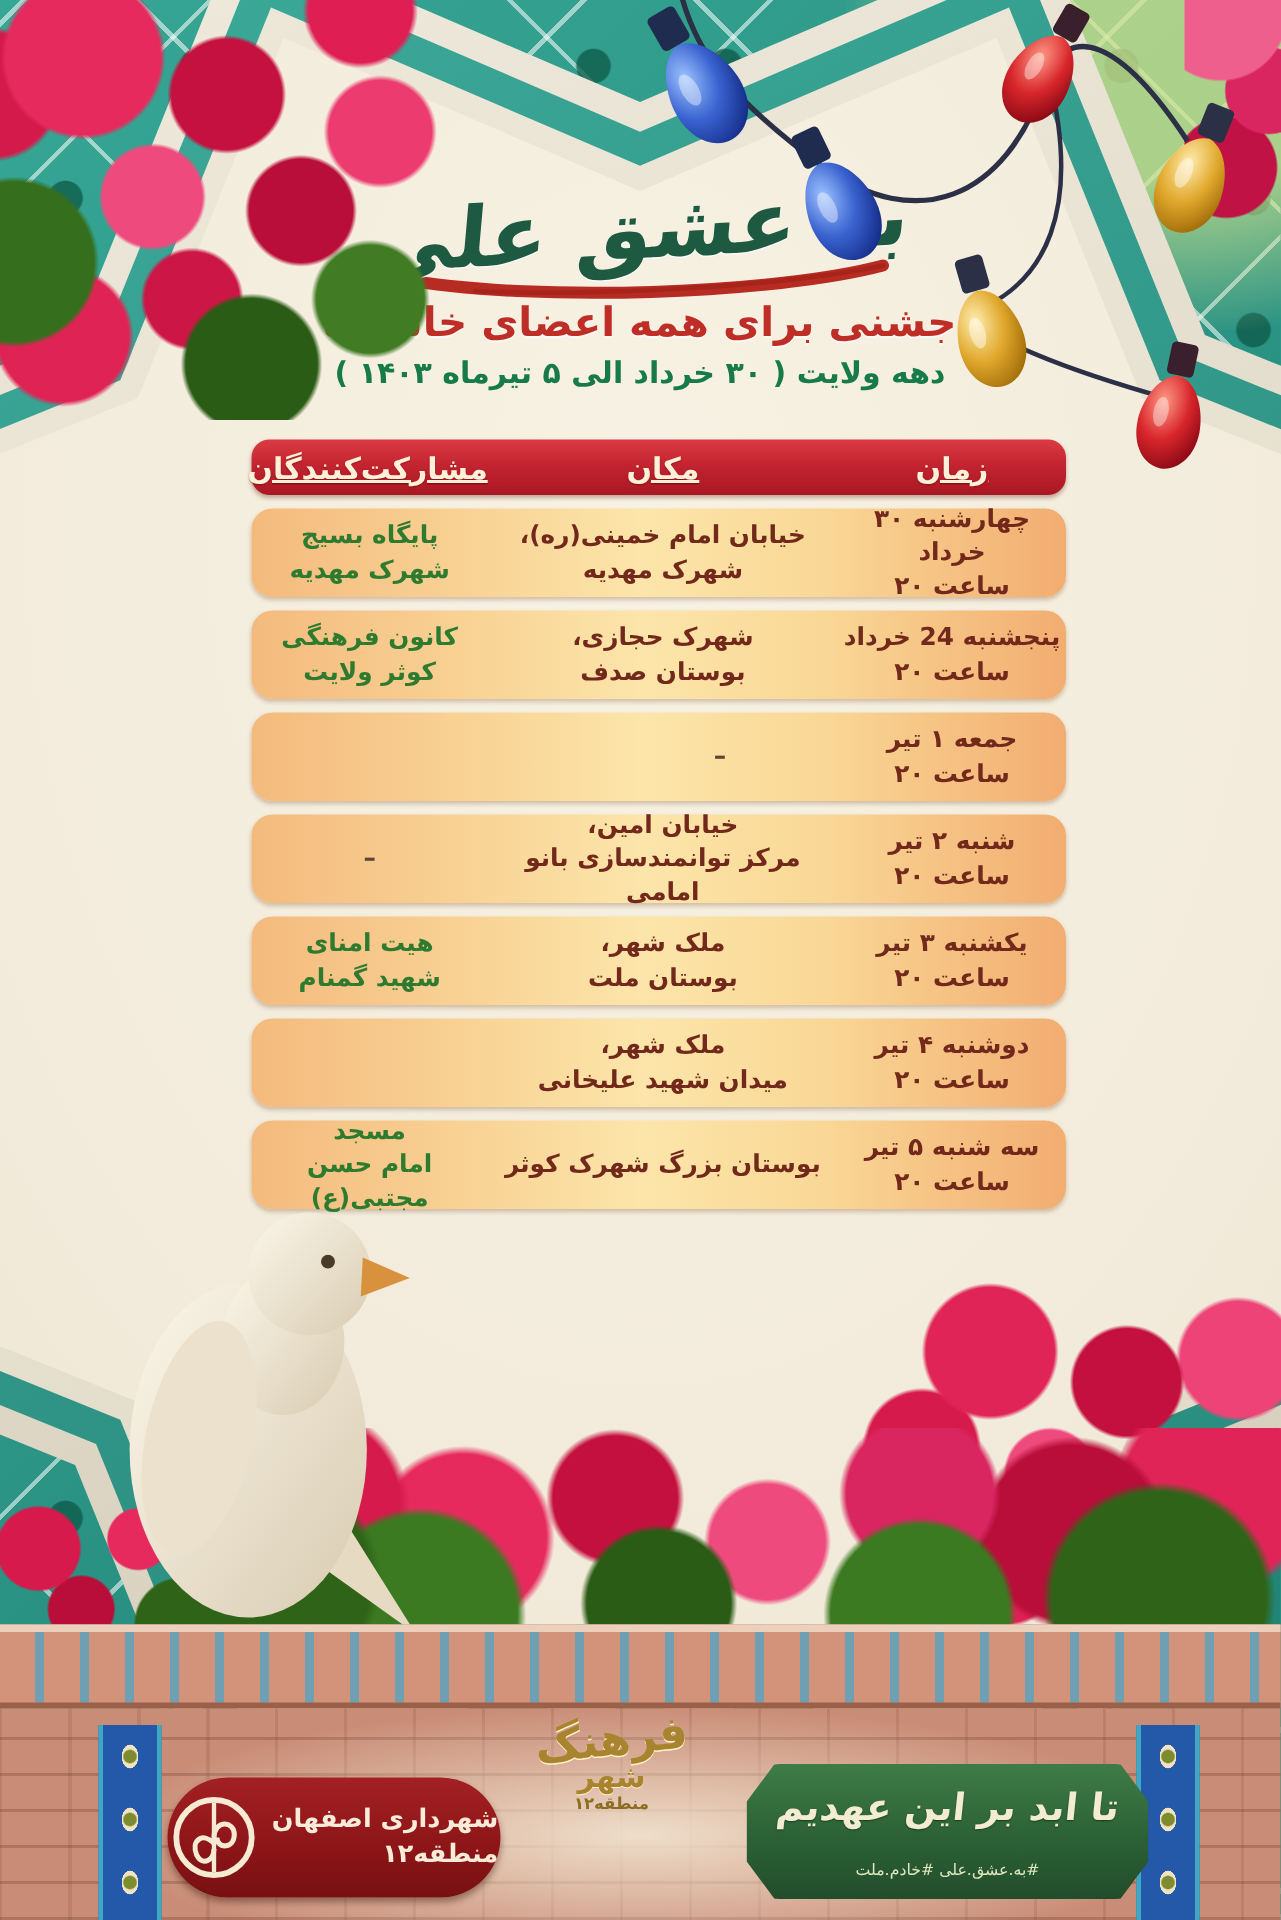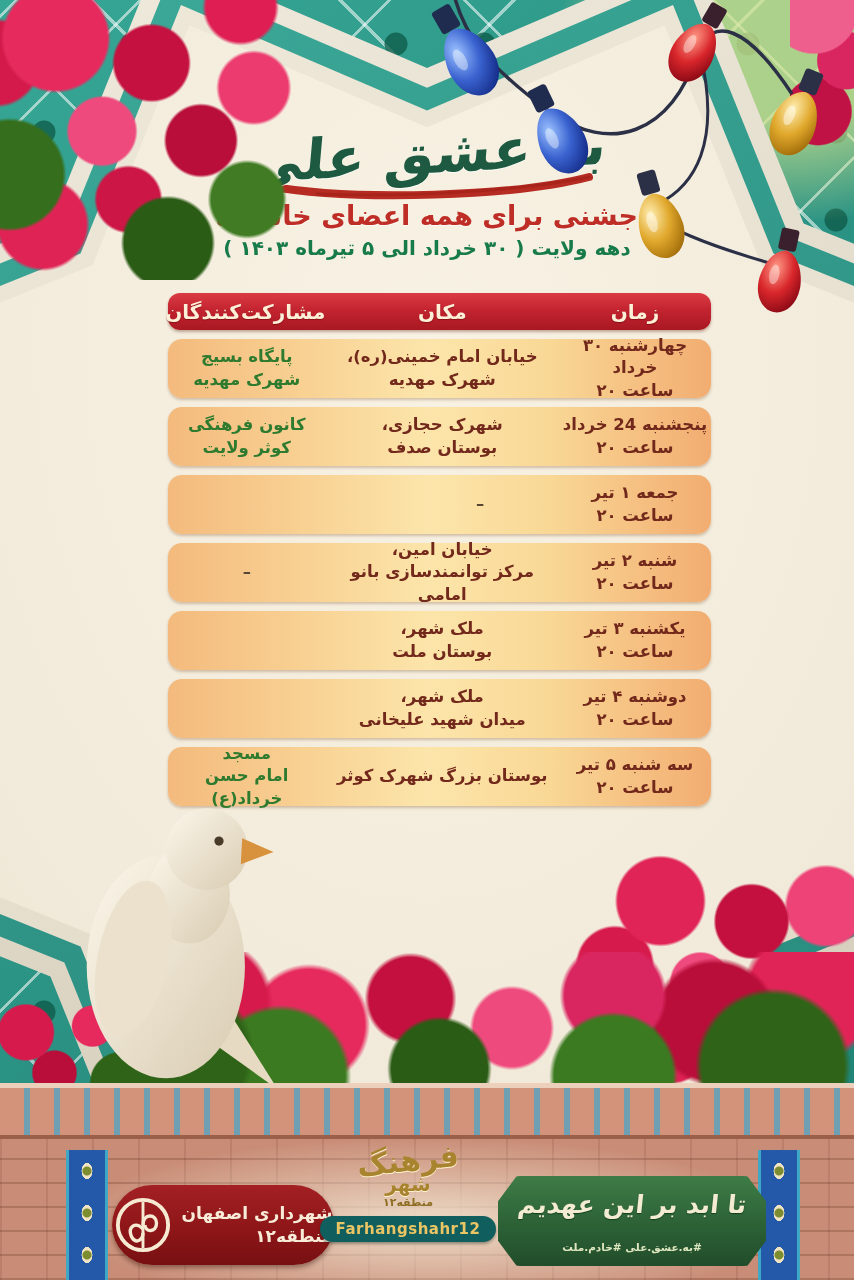--- a/index.html
+++ b/index.html
@@ -50,21 +50,21 @@
     text-shadow:0 1px 0 rgba(255,255,255,.6);}
   .dateline{margin-top:5px; font-size:20px; font-weight:bold; color:#177a49;}
   
   .schedule{position:absolute; right:143px; width:543px; top:293px; z-index:3;}
   .thead{
     display:flex; height:37px; border-radius:12px; align-items:center;
     background:linear-gradient(180deg,#da3b43 0%,#c32430 45%,#a91822 100%);
     box-shadow:0 2px 3px rgba(90,30,10,.35);
   }
   .th{font-size:20px; font-weight:bold; color:#fdf0d8; text-align:center;
-    text-shadow:0 1px 1px rgba(100,0,0,.5);}
+    text-shadow:0 1px 1px rgba(100,0,0,.5);text-decoration:underline;}
   .c-time{width:28%;} .c-place{width:43%;} .c-part{width:29%;}
   .trow{
     display:flex; align-items:center; height:59px; margin-top:9px; border-radius:14px;
     background:linear-gradient(to left,#f2ad71 0%,#f9d896 30%,#fce5aa 52%,#f8d193 75%,#f4ba7d 100%);
     box-shadow:0 2px 3px rgba(110,60,20,.28);
   }
   .cell{font-size:16.5px; font-weight:bold; line-height:1.35; text-align:center;
     white-space:pre-line;}
   .cell.time, .cell.place{color:#72291c;}
   .cell.part{color:#2e7b2f;}
@@ -182,21 +182,21 @@
     background:linear-gradient(180deg,#3e7c47 0%,#2c6136 55%,#224d2a 100%);
     border-radius:22px;
     clip-path:polygon(7% 0,93% 0,100% 28%,100% 72%,93% 100%,7% 100%,0 72%,0 28%);
     display:flex; flex-direction:column; align-items:center; justify-content:center;
     box-shadow:0 3px 5px rgba(20,40,20,.4);
   }
   .green-banner .slogan{
     color:#f3ecd2; font-size:25px; font-weight:bold; transform:skewX(-6deg);
     text-shadow:0 1px 1px rgba(0,40,10,.6); white-space:nowrap;
   }
-  .green-banner .tags{color:#dfe7c0; font-size:10.5px; font-weight:bold; margin-top:22px;
+  .green-banner .tags{color:#dfe7c0; font-size:10.5px; font-weight:normal; margin-top:22px;
     letter-spacing:.5px;}
 </style>
 </head>
 <body>
 
 <div class="poster">
 
   <div class="tiles"></div>
   <div class="tiles-tint-tr"></div>
 
@@ -248,33 +248,35 @@
 ساعت ۲۰</div>
       <div class="cell place c-place">خیابان امین،
 مرکز توانمندسازی بانو امامی</div>
       <div class="cell part dash c-part">–</div>
     </div>
     <div class="trow">
       <div class="cell time c-time">یکشنبه ۳ تیر
 ساعت ۲۰</div>
       <div class="cell place c-place">ملک شهر،
 بوستان ملت</div>
+      <div class="cell part c-part">هیت امنای
+شهید گمنام</div>
     </div>
     <div class="trow">
       <div class="cell time c-time">دوشنبه ۴ تیر
 ساعت ۲۰</div>
       <div class="cell place c-place">ملک شهر،
 میدان شهید علیخانی</div>
     </div>
     <div class="trow">
       <div class="cell time c-time">سه شنبه ۵ تیر
 ساعت ۲۰</div>
       <div class="cell place c-place">بوستان بزرگ شهرک کوثر</div>
       <div class="cell part c-part">مسجد
-امام حسن خرداد(ع)</div>
+امام حسن مجتبی(ع)</div>
     </div>
   </div>
 
   <div class="fl fl-tl"></div>
   <div class="fl fl-tr"></div>
   <div class="fl fl-br"></div>
   <div class="fl fl-band"></div>
   <div class="fl fl-bl"></div>
 
   <svg class="dove" width="290" height="300" viewBox="0 0 210 220">
@@ -360,21 +362,20 @@
       <path d="M30,6 L30,54" stroke="#f6ead3" stroke-width="3"></path>
       <path d="M30,30 C30,18 44,18 44,28 C44,38 32,38 32,30" fill="none" stroke="#f6ead3" stroke-width="3.5"></path>
       <path d="M30,34 C22,26 14,32 18,42 C22,50 30,46 30,38" fill="none" stroke="#f6ead3" stroke-width="3.5"></path>
     </svg>
   </div>
 
   <div class="farhang">
     <div><span class="w1">فرهنگ</span></div>
     <div class="w2">شهر</div>
     <div class="district">منطقه۱۲</div>
-    <div class="pill">Farhangshahr12</div>
   </div>
 
   <div class="green-banner">
     <div class="slogan">تا ابد بر این عهدیم</div>
     <div class="tags">#به.عشق.علی   #خادم.ملت</div>
   </div>
 
 </div>
 
 </body></html>

